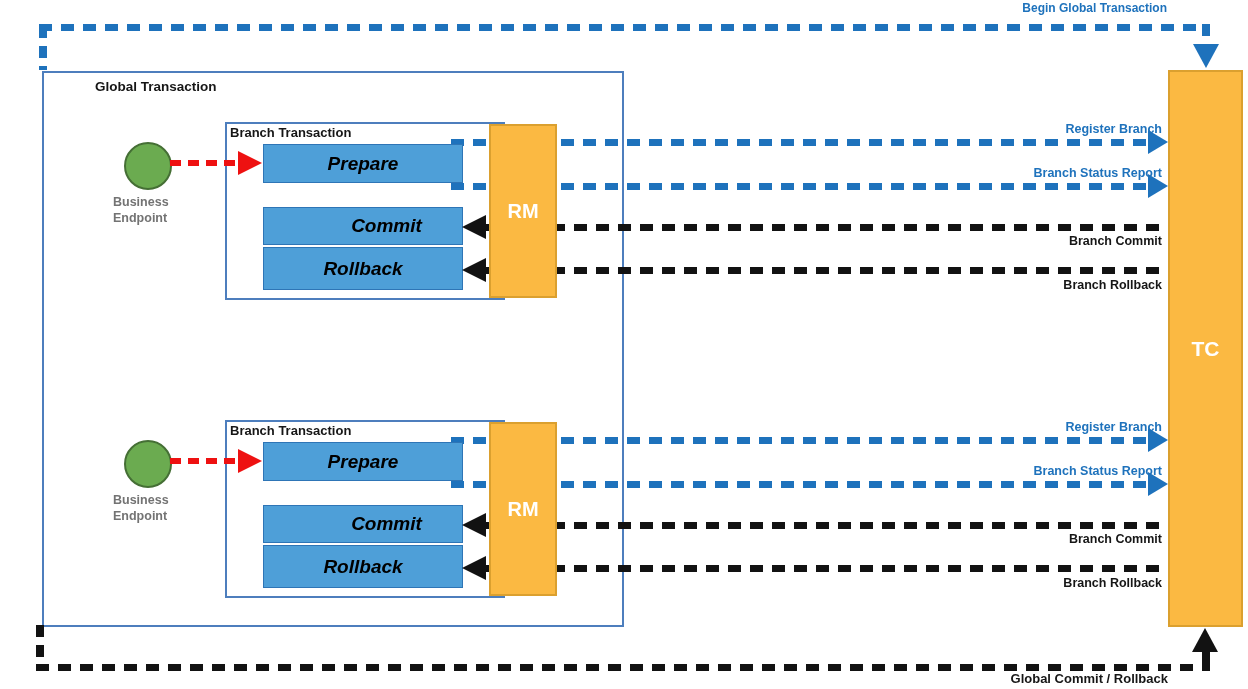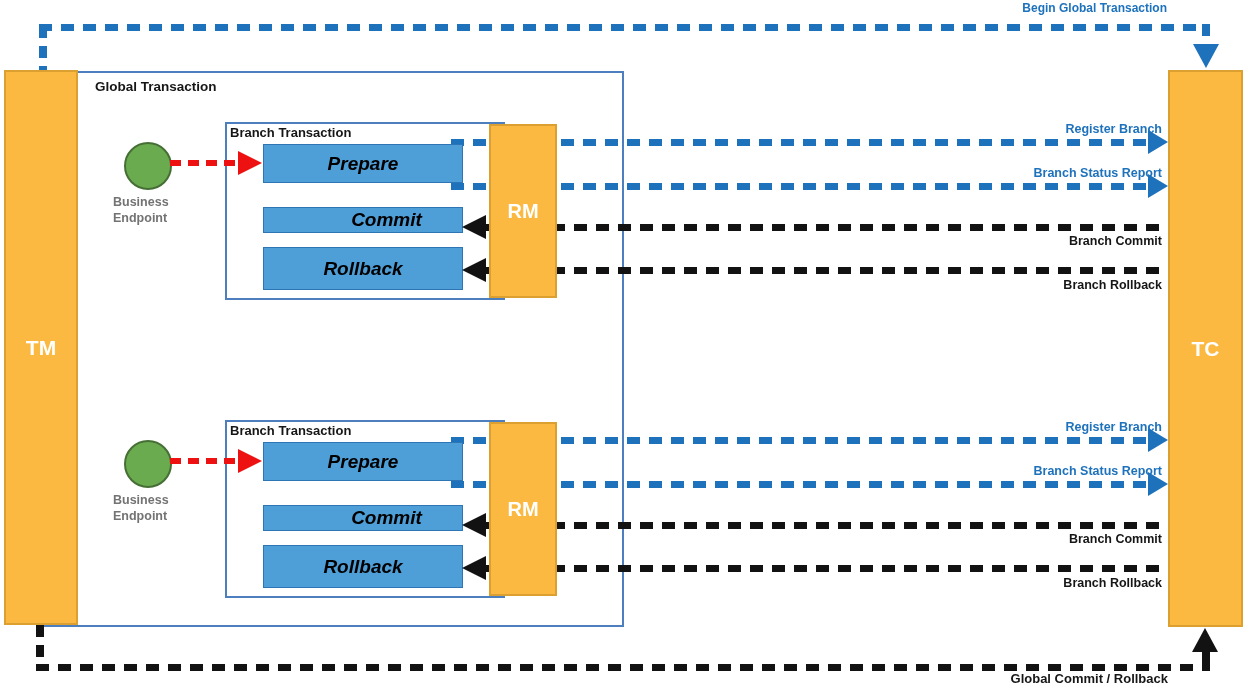--- a/index.html
+++ b/index.html
@@ -23,21 +23,21 @@
   }
   .branch-label { left:230px; top:3px; font-size:13px; font-weight:bold; color:#161616; white-space:nowrap; }
 
   
   .blue-box {
     background:var(--blue-box-fill); border:1px solid var(--blue-box-border); box-sizing:border-box;
     color:#000000; font-style:italic; font-weight:bold; font-size:19px;
     display:flex; align-items:center; justify-content:center;
   }
   .prepare  { left:263px; top:22px;  width:200px; height:39px; }
-  .commit   { left:263px; top:85px;  width:200px; height:26px;padding-left:47px; }
+  .commit   { left:263px; top:85px;  width:200px; height:38px;padding-left:47px; }
   .rollback { left:263px; top:125px; width:200px; height:43px; }
 
   
   .orange-box {
     background:var(--orange-fill); border:2px solid var(--orange-border); box-sizing:border-box;
     color:#fff; font-weight:bold; display:flex; align-items:center; justify-content:center;
   }
   .rm { left:489px; top:2px; width:68px; height:174px; font-size:20px; }
   .tm { left:4px;    top:70px; width:74px; height:555px; font-size:21px; z-index:6; }
   .tc { left:1168px; top:70px; width:75px; height:557px; font-size:21px; z-index:6; }
@@ -152,16 +152,15 @@
     <div class="abs be-label">Business Endpoint</div>
     <div class="abs dash-h red" style="left:170px; top:38px; width:70px;"></div>
     <div class="abs arr right-red" style="left:238px; top:29px;"></div>
 
     <div class="abs msg blue" style="right:86px; top:0px;">Register Branch</div>
     <div class="abs msg blue" style="right:86px; top:44px;">Branch Status Report</div>
     <div class="abs msg" style="right:86px; top:112px;">Branch Commit</div>
     <div class="abs msg" style="right:86px; top:156px;">Branch Rollback</div>
   </div>
 
-  <div class="abs orange-box tm">TM</div>
   <div class="abs orange-box tc">TC</div>
 
 </div>
 
 </body></html>

